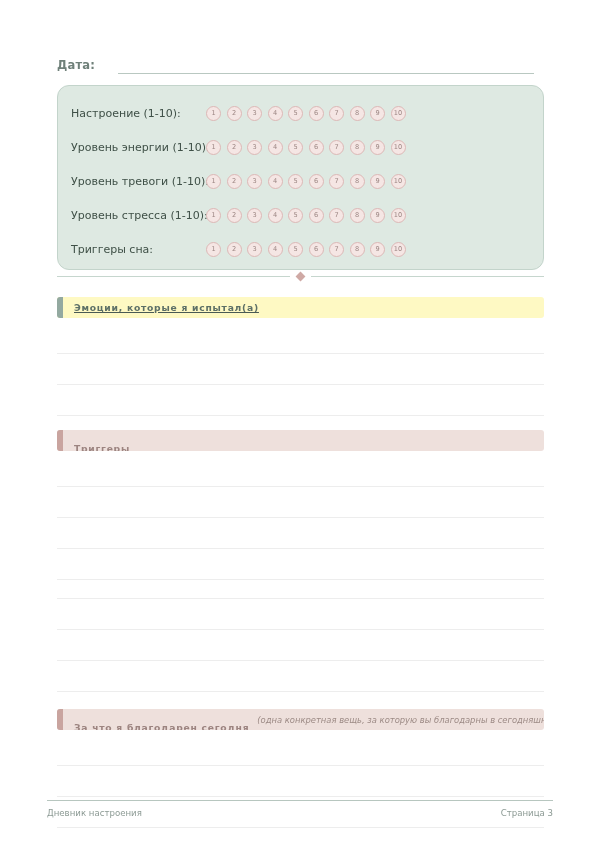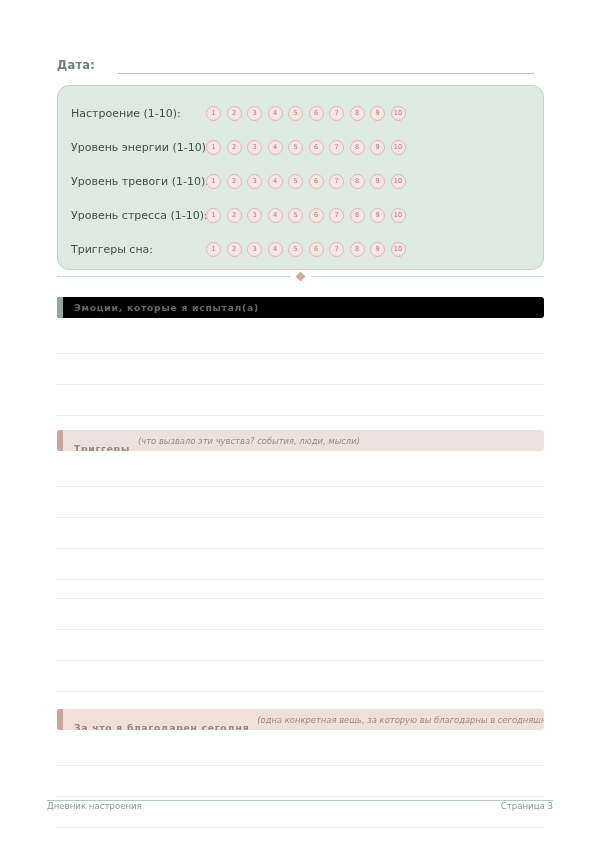--- a/index.html
+++ b/index.html
@@ -147,21 +147,21 @@
     letter-spacing: .75px;
     white-space: nowrap;
   }
   .sec-hint {
     font-size: 8.4px;
     font-style: italic;
     margin-left: 8px;
     white-space: nowrap;
     overflow: hidden;
   }
-  .theme-green .sec-head { background: #000000; }
+  .theme-green .sec-head { background: #fef9c3; text-decoration: underline; }
   .theme-green .sec-accent { background: #93a9a0; }
   .theme-green .sec-title { color: #5c6f66; }
   .theme-green .sec-hint { color: #7d8f87; }
 
   .theme-pink .sec-head { background: #eee0dc; }
   .theme-pink .sec-accent { background: #c9a49f; }
   .theme-pink .sec-title { color: #9c8480; margin-top: 16px; }
   .theme-pink .sec-hint { color: #9c8a85; }
 
   .lines { margin-top: 5px; }
@@ -170,20 +170,21 @@
     border-bottom: 1px solid #ededed;
   }
 
   
   .footer {
     position: absolute;
     left: 47px;
     top: 800px;
     width: 506px;
     border-top: 1px solid #b7c6bf;
+    padding-top: 7px;
     display: flex;
     justify-content: space-between;
     font-size: 8.6px;
     color: #8c9a94;
   }
 </style>
 </head>
 <body>
 
 <div class="page">
@@ -287,21 +288,20 @@
           <div class="rule"></div>
           <div class="rule"></div>
           <div class="rule"></div>
           <div class="rule"></div>
         </div>
       </div>
       <div class="section theme-pink" style="top: 430px;">
         <div class="sec-head">
           <span class="sec-accent"></span>
           <span class="sec-title">Триггеры</span>
-          <span class="sec-hint">(что вызвало эти чувства? события, люди, мысли)</span>
         </div>
         <div class="lines">
           <div class="rule"></div>
           <div class="rule"></div>
           <div class="rule"></div>
           <div class="rule"></div>
         </div>
       </div>
       <div class="section theme-green" style="top: 563px;">
         <div class="lines">

